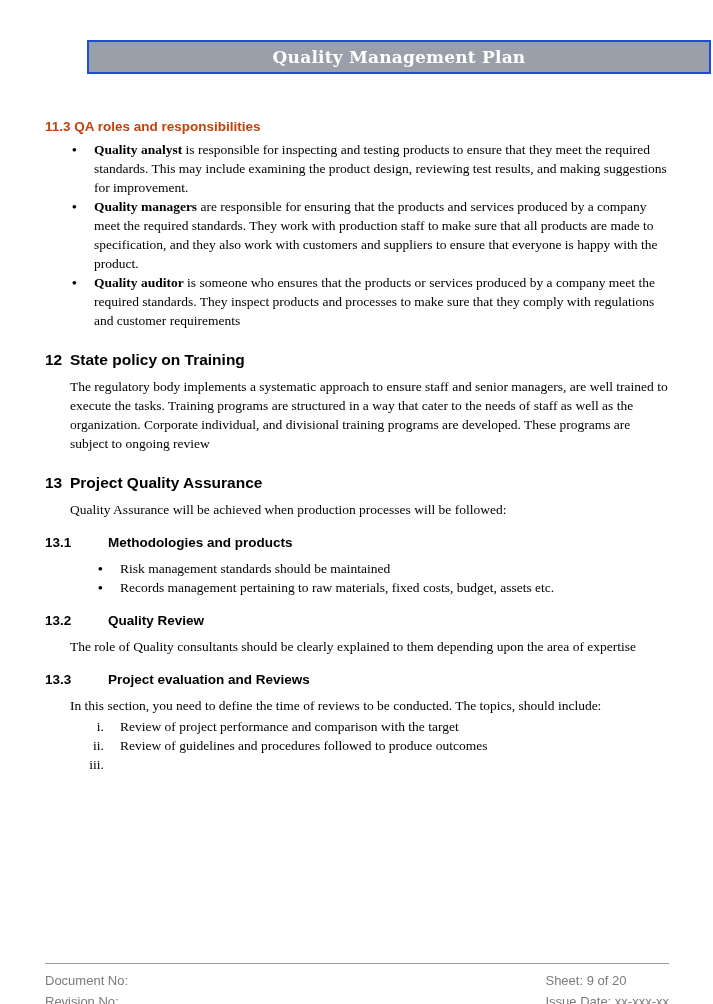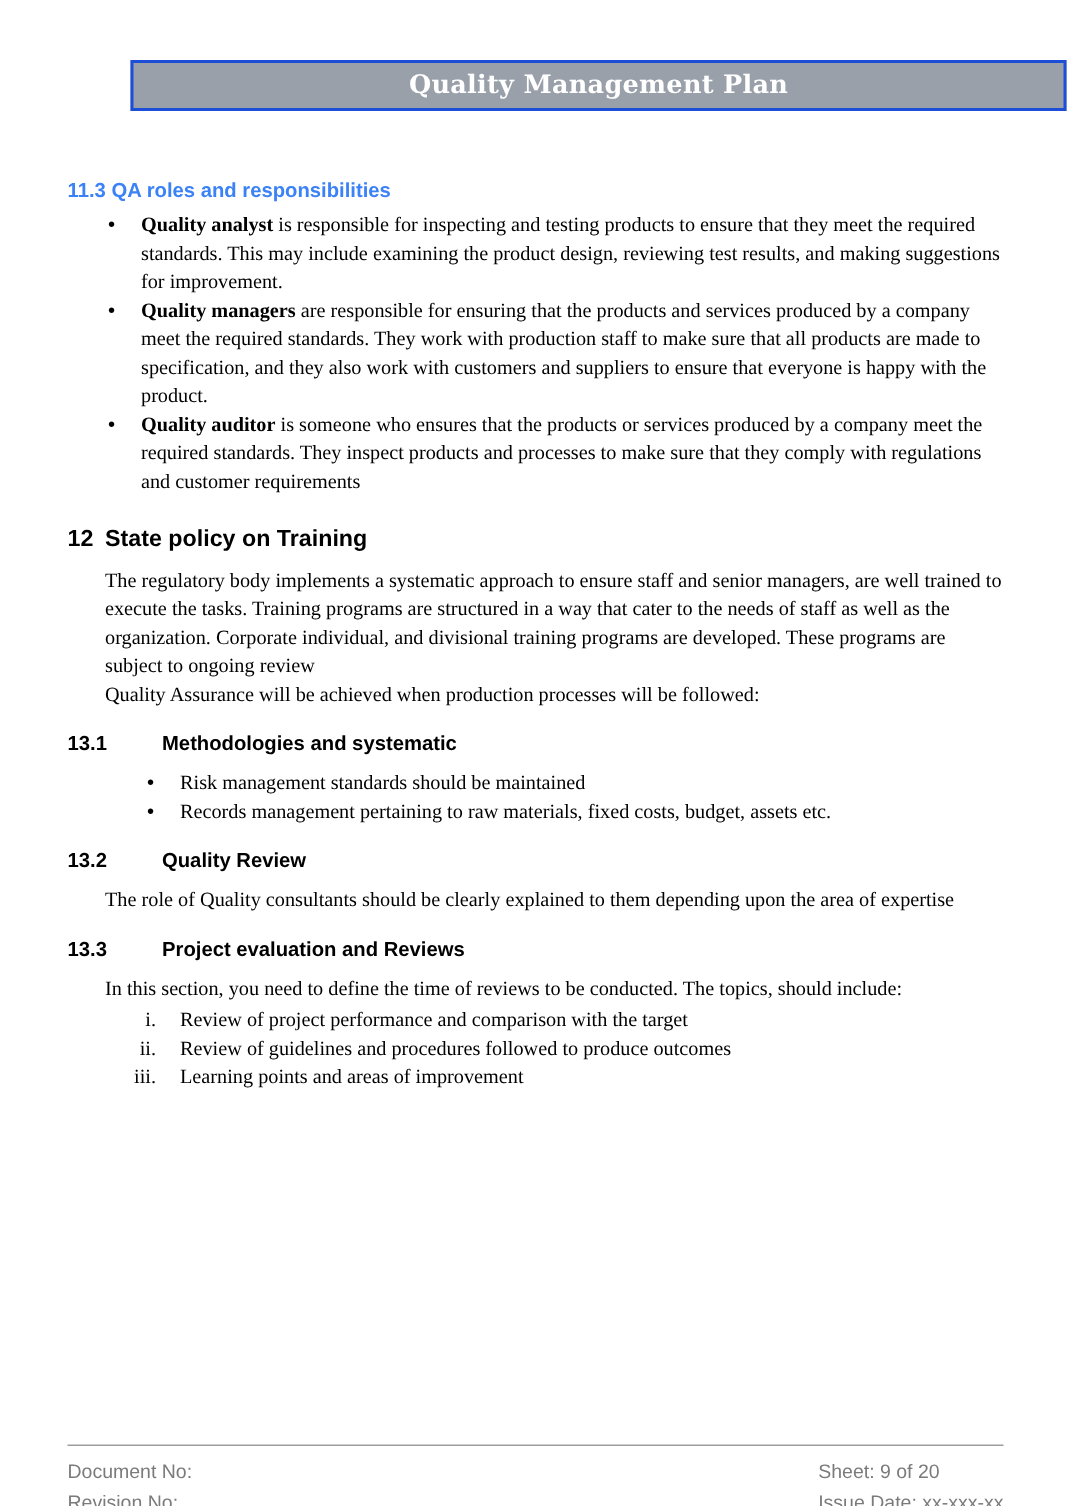--- a/index.html
+++ b/index.html
@@ -37,21 +37,21 @@
     left: 45px; top: 118px;
     width: 624px;
   }
 
   .h-sub {
     font-family: "Liberation Sans", sans-serif;
     font-weight: bold;
     font-size: 13.5px;
     line-height: 18px;
     margin: 0 0 4px 0;
-    color: #3b82f6;
+    color: #c2410c;
   }
   .sub-heading {
     font-family: "Liberation Sans", sans-serif;
     font-weight: bold;
     font-size: 13.5px;
     line-height: 18px;
     margin: 15px 0 7px 0;
     display: flex;
     gap: 14px;
   }
@@ -133,25 +133,29 @@
       <li><span class="lead">Quality managers</span><span> are responsible for ensuring that the products and services produced by a company meet the required standards. They work with production staff to make sure that all products are made to specification, and they also work with customers and suppliers to ensure that everyone is happy with the product.</span></li>
       <li><span class="lead">Quality auditor</span><span> is someone who ensures that the products or services produced by a company meet the required standards. They inspect products and processes to make sure that they comply with regulations and customer requirements</span></li>
     </ul>
 
     <div class="sec-heading">
       <span class="num">12</span>
       <span class="txt">State policy on Training</span>
     </div>
     <p class="body-ind">The regulatory body implements a systematic approach to ensure staff and senior managers, are well trained to execute the tasks. Training programs are structured in a way that cater to the needs of staff as well as the organization. Corporate individual, and divisional training programs are developed. These programs are subject to ongoing review</p>
 
+    <div class="sec-heading">
+      <span class="num">13</span>
+      <span class="txt">Project Quality Assurance</span>
+    </div>
     <p class="body-ind">Quality Assurance will be achieved when production processes will be followed:</p>
 
     <div class="sub-heading">
       <span class="num">13.1</span>
-      <span class="txt">Methodologies and systematic</span>
+      <span class="txt">Methodologies and products</span>
     </div>
     <ul class="bullets lvl2">
       <li>Risk management standards should be maintained</li>
       <li>Records management pertaining to raw materials, fixed costs, budget, assets etc.</li>
     </ul>
 
     <div class="sub-heading">
       <span class="num">13.2</span>
       <span class="txt">Quality Review</span>
     </div>
@@ -166,21 +170,20 @@
       <div class="roman-row">
         <span class="marker">i.</span>
         <span class="txt">Review of project performance and comparison with the target</span>
       </div>
       <div class="roman-row">
         <span class="marker">ii.</span>
         <span class="txt">Review of guidelines and procedures followed to produce outcomes</span>
       </div>
       <div class="roman-row">
         <span class="marker">iii.</span>
-        <span class="txt">Learning points and areas of improvement</span>
       </div>
     </div>
 
   </main>
 
   <footer class="footer">
     <div class="f-left">
       <div>Document No:</div>
       <div>Revision No:</div>
     </div>

